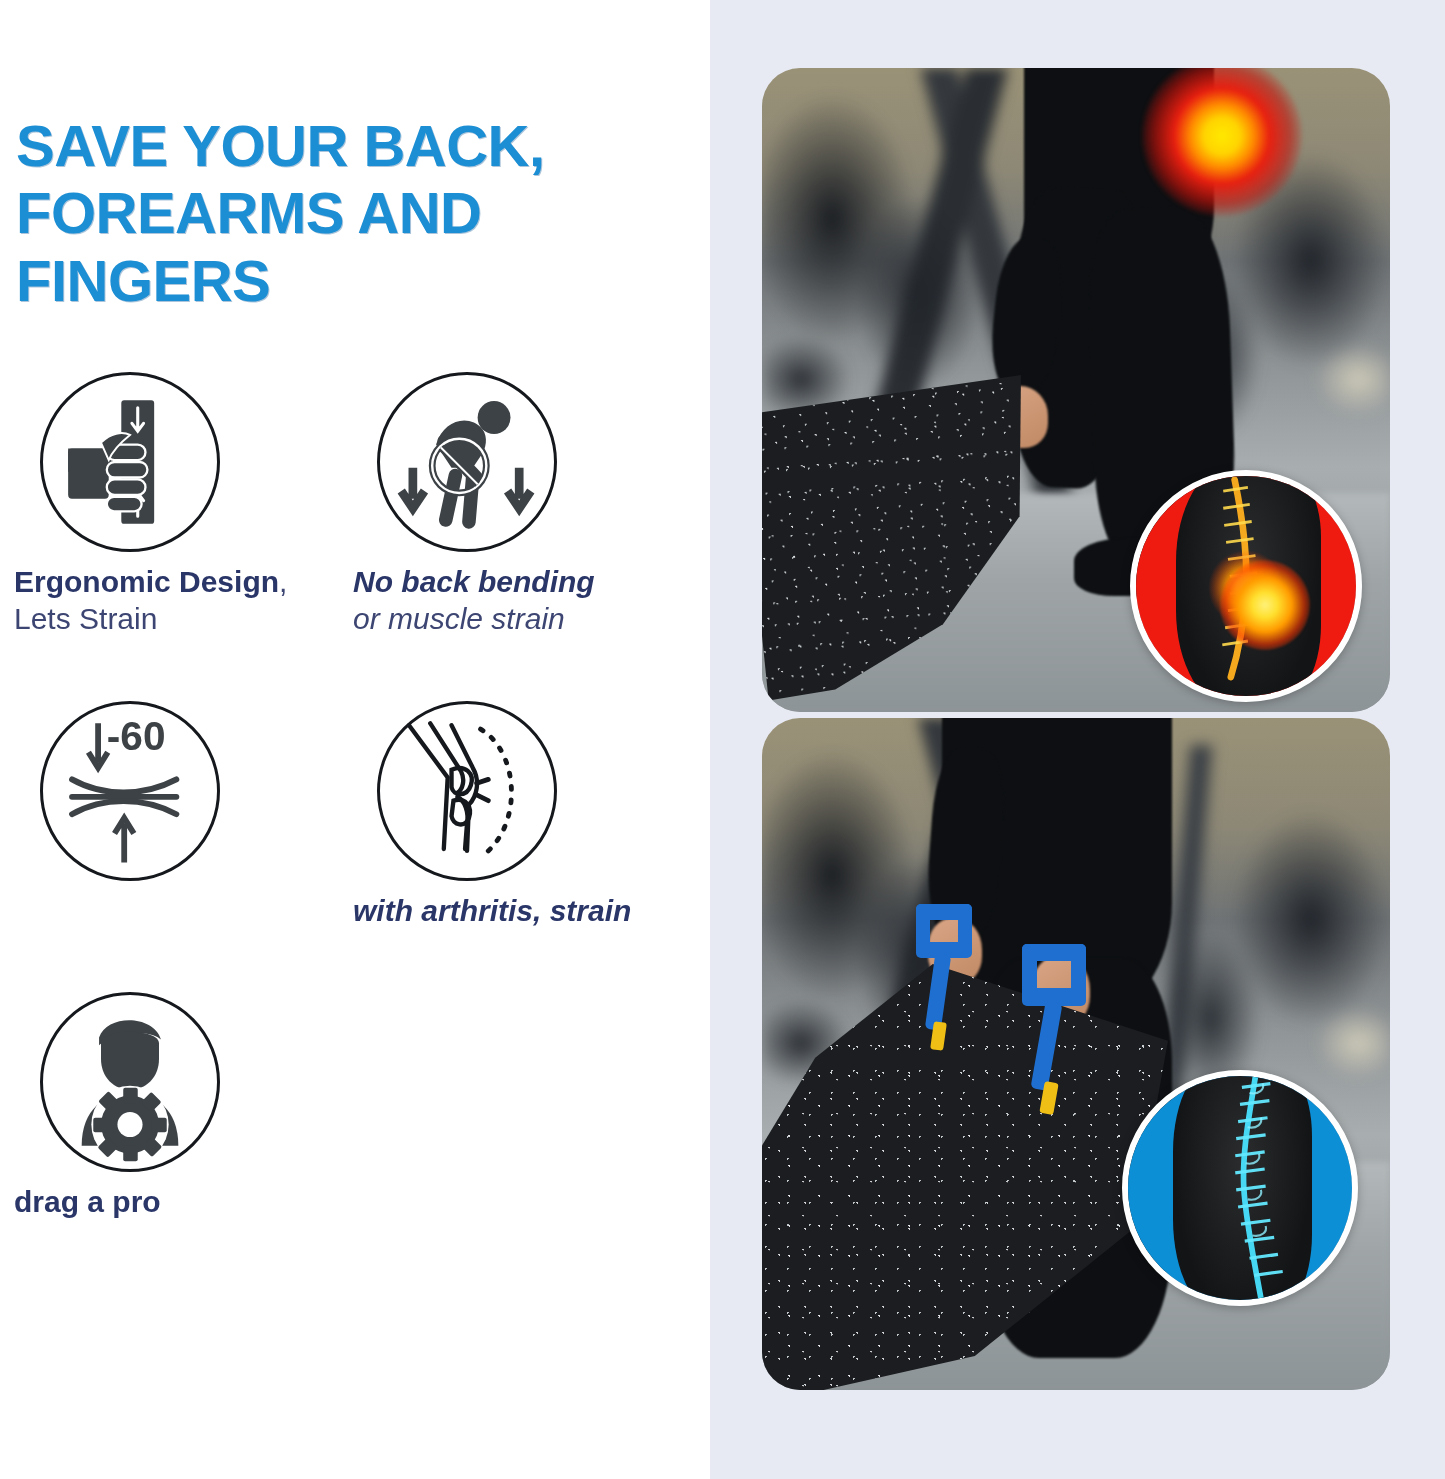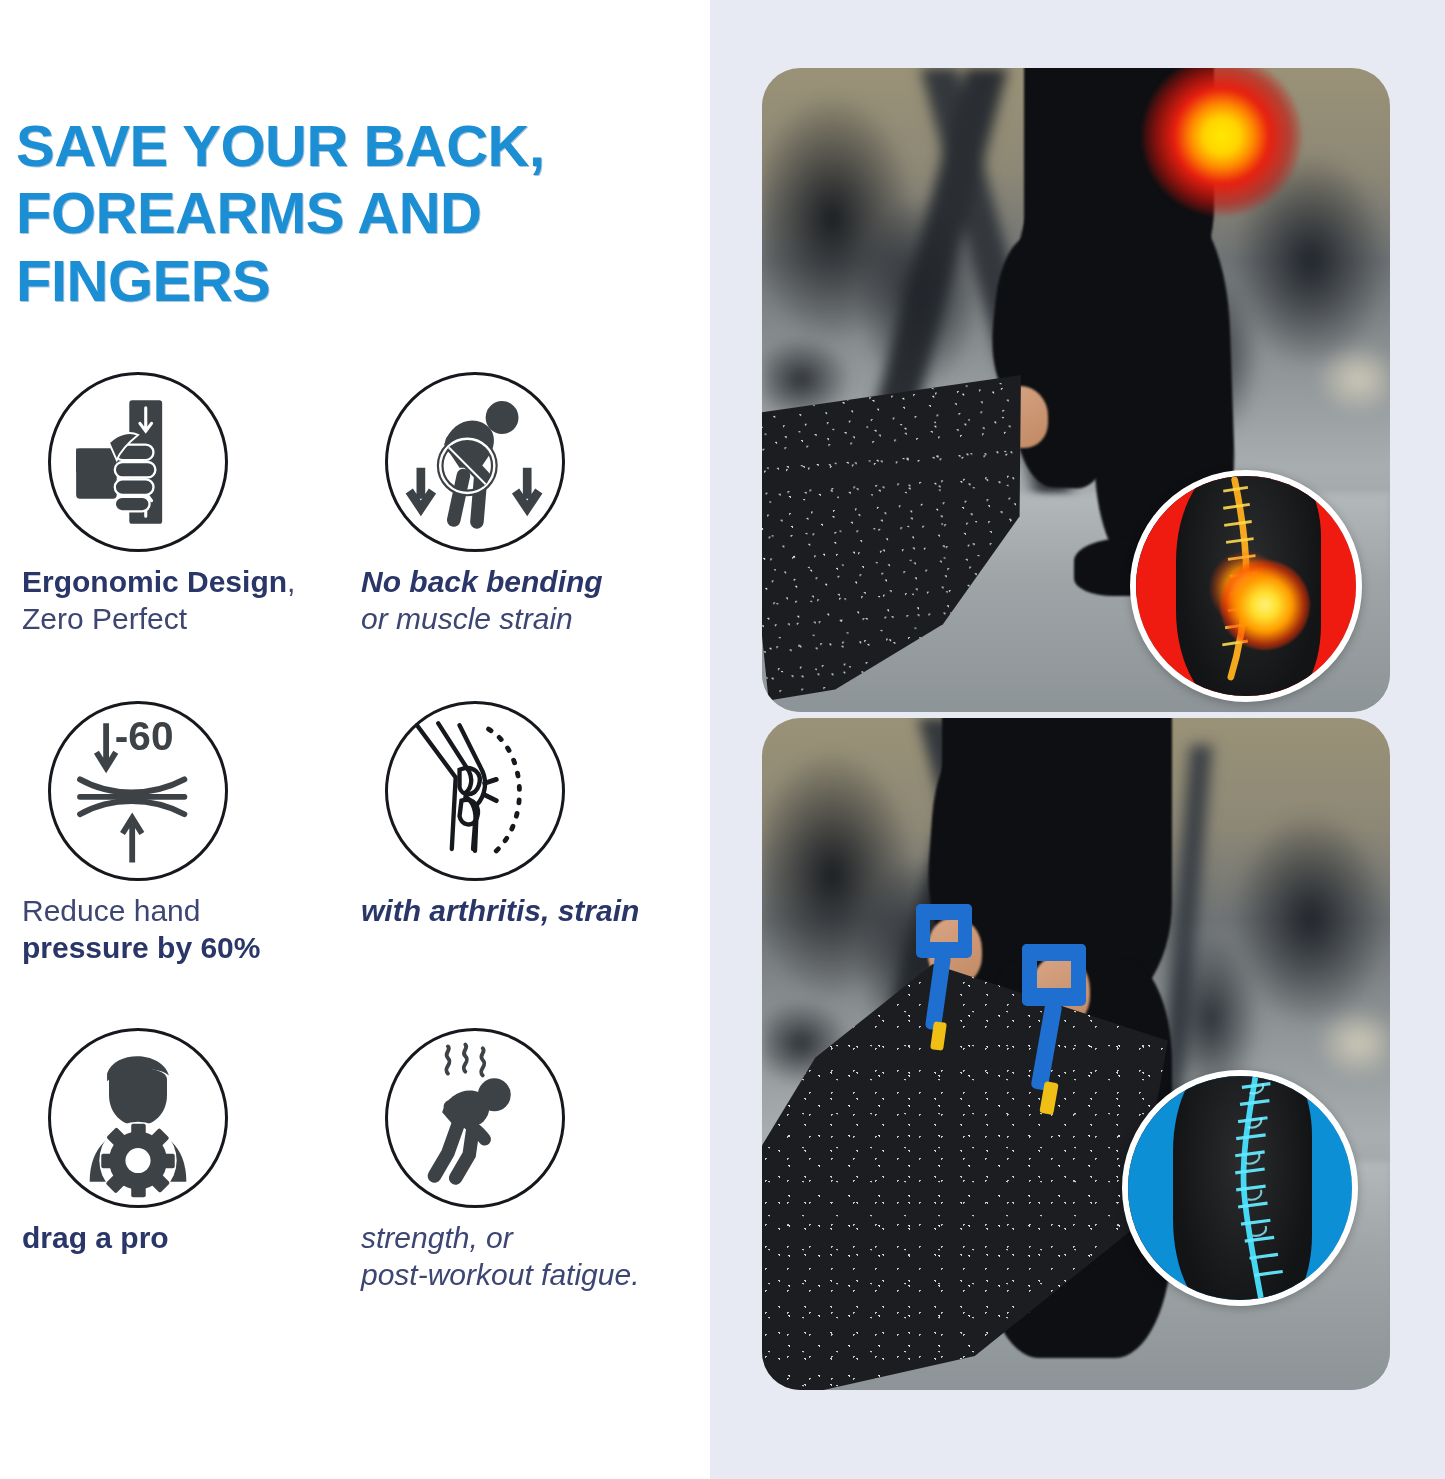--- a/index.html
+++ b/index.html
@@ -21,21 +21,21 @@
     color:#1b8ed4;
     font-weight:bold;
     font-size:58px;
     line-height:1.16;
     letter-spacing:-0.5px;
     text-transform:uppercase;
     text-shadow:1px 1px 0 rgba(20,90,150,.35);
   }
 
   #features{
-    position:absolute; left:8px; top:372px; width:786px;
+    position:absolute; left:0; top:372px; width:786px;
   }
   .feat-row{ display:flex; }
   .feat{ width:355px; position:relative; }
 
   .circle{
     width:180px; height:180px; border-radius:50%;
     border:3px solid #15181c;
     background:#ffffff;
     position:relative;
     margin-left:40px;
@@ -209,21 +209,21 @@
               <rect x="66" y="108" width="40" height="16" rx="8" fill="#3d4246" stroke="#ffffff" stroke-width="2.4"></rect>
               <rect x="66" y="126" width="36" height="15" rx="7.5" fill="#3d4246" stroke="#ffffff" stroke-width="2.4"></rect>
 
               <path d="M60 70 C70 60 82 58 90 62 C80 70 72 78 68 88 Z" fill="#3d4246" stroke="#ffffff" stroke-width="2"></path>
             </svg>
           </div>
           <div class="caption">
             <div>
               <span class="b">Ergonomic Design</span><span class="r">,</span>
             </div>
-            <div class="r">Zero Perfect</div>
+            <div class="r">Lets Strain</div>
           </div>
         </div>
 
         <div class="feat col2">
           <div class="circle">
             <svg class="icon-svg" viewBox="0 0 180 180">
 
               <circle cx="118" cy="44" r="17" fill="#3d4246"></circle>
 
               <path d="M58 72 C66 46 92 40 106 56 C112 64 110 76 104 84 L96 96 L74 96 Z" fill="#3d4246"></path>
@@ -261,24 +261,20 @@
               <path d="M57 20 L57 60 M47 50 L57 66 L67 50" stroke="#3d4246" stroke-width="6" fill="none"></path>
 
               <text x="66" y="48" font-family="Liberation Sans, sans-serif" font-size="42" font-weight="bold" fill="#3d4246">-60</text>
 
               <path d="M30 78 C62 96 104 96 138 78" stroke="#3d4246" stroke-width="6" fill="none" stroke-linecap="round"></path>
               <line x1="30" y1="96" x2="138" y2="96" stroke="#3d4246" stroke-width="6" stroke-linecap="round"></line>
               <path d="M30 114 C62 96 104 96 138 114" stroke="#3d4246" stroke-width="6" fill="none" stroke-linecap="round"></path>
 
               <path d="M84 164 L84 124 M74 134 L84 118 L94 134" stroke="#3d4246" stroke-width="6" fill="none"></path>
             </svg>
-          </div>
-          <div class="caption">
-            <div class="r">Reduce hand</div>
-            <div class="b">pressure by 60%</div>
           </div>
         </div>
 
         <div class="feat col2">
           <div class="circle">
             <svg class="icon-svg" viewBox="0 0 180 180">
               <g fill="none" stroke="#15181c" stroke-width="4.5" stroke-linecap="round">
 
                 <path d="M30 22 L70 76 L66 150"></path>
 
@@ -336,45 +332,20 @@
                 <rect x="105" y="150" width="15" height="15" rx="2" transform="rotate(-45 112 157)"></rect>
               </g>
               <circle cx="90" cy="134" r="13" fill="#ffffff"></circle>
             </svg>
           </div>
           <div class="caption">
             <div class="b">drag a pro</div>
           </div>
         </div>
 
-        <div class="feat col2">
-          <div class="circle">
-            <svg class="icon-svg" viewBox="0 0 180 180">
-
-              <g fill="none" stroke="#3d4246" stroke-width="4" stroke-linecap="round">
-                <path d="M62 44 C56 38 68 34 62 28 C57 23 66 20 62 16"></path>
-                <path d="M80 42 C74 36 86 32 80 26 C75 21 84 18 80 14"></path>
-                <path d="M98 46 C92 40 104 36 98 30 C93 25 102 22 98 18"></path>
-              </g>
-
-              <circle cx="110" cy="66" r="17" fill="#3d4246"></circle>
-
-              <path d="M56 84 C62 62 90 54 102 70 C108 78 104 90 96 96 L70 100 Z" fill="#3d4246"></path>
-
-              <path d="M64 78 C76 92 92 100 100 112" stroke="#3d4246" stroke-width="13" fill="none" stroke-linecap="round"></path>
-
-              <path d="M72 98 L62 126 L48 150" stroke="#3d4246" stroke-width="14" fill="none" stroke-linecap="round"></path>
-              <path d="M88 100 L84 128 L70 152" stroke="#3d4246" stroke-width="14" fill="none" stroke-linecap="round"></path>
-            </svg>
-          </div>
-          <div class="caption">
-            <div class="r">strength, or</div>
-            <div class="r">post-workout fatigue.</div>
-          </div>
-        </div>
       </div>
 
     </div>
   </div>
 
   <div class="v-strip"></div>
 
   <div class="photo" id="photo-top">
     <div class="gym"></div>
     <div class="floor"></div>

